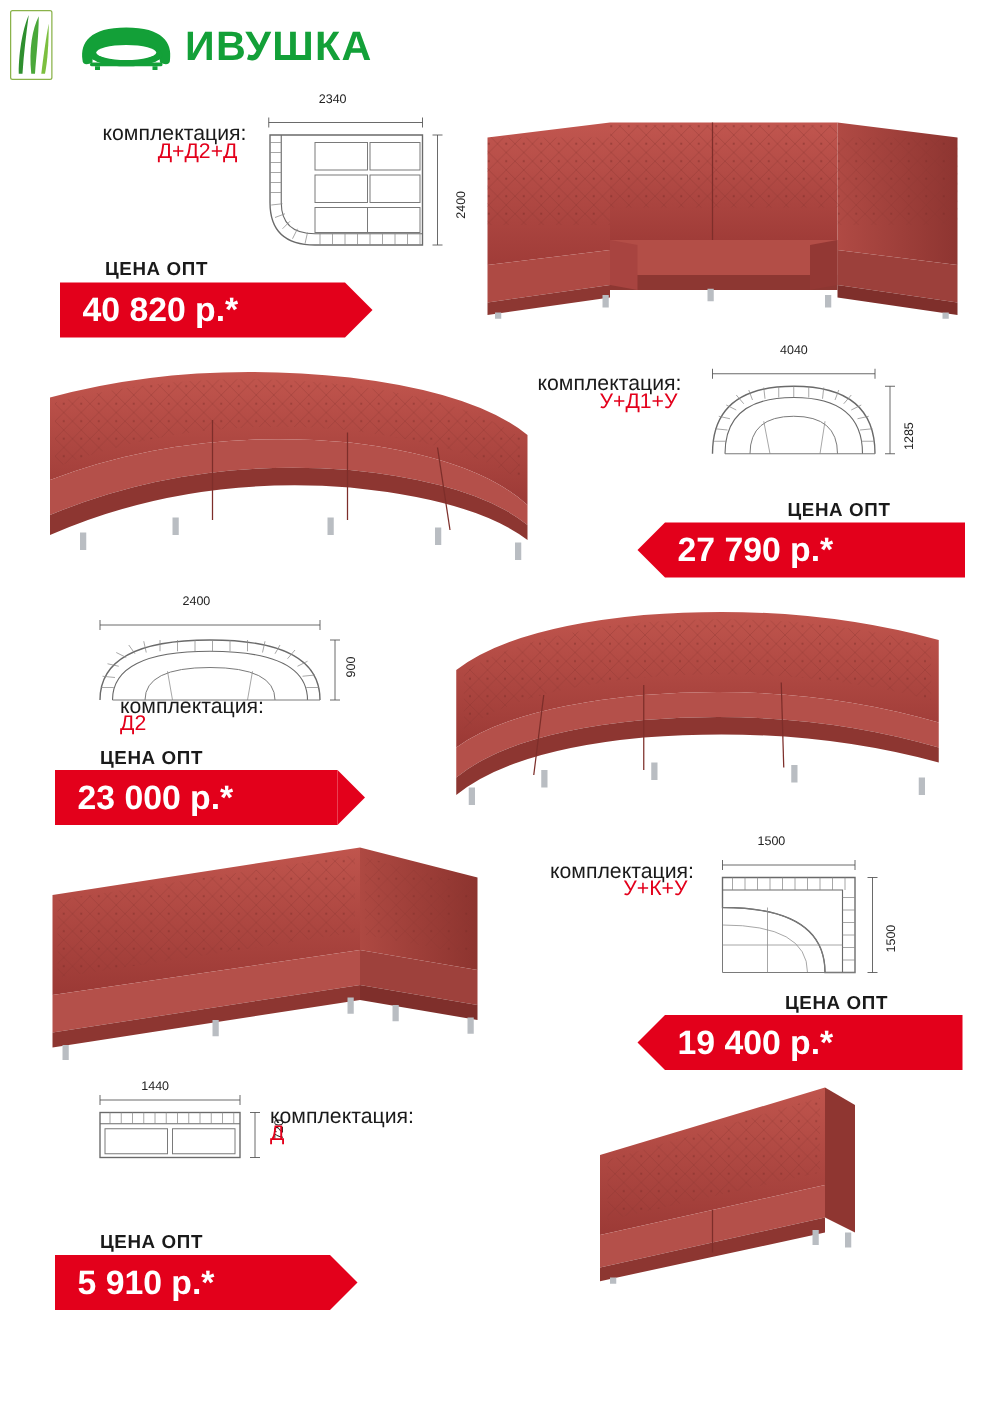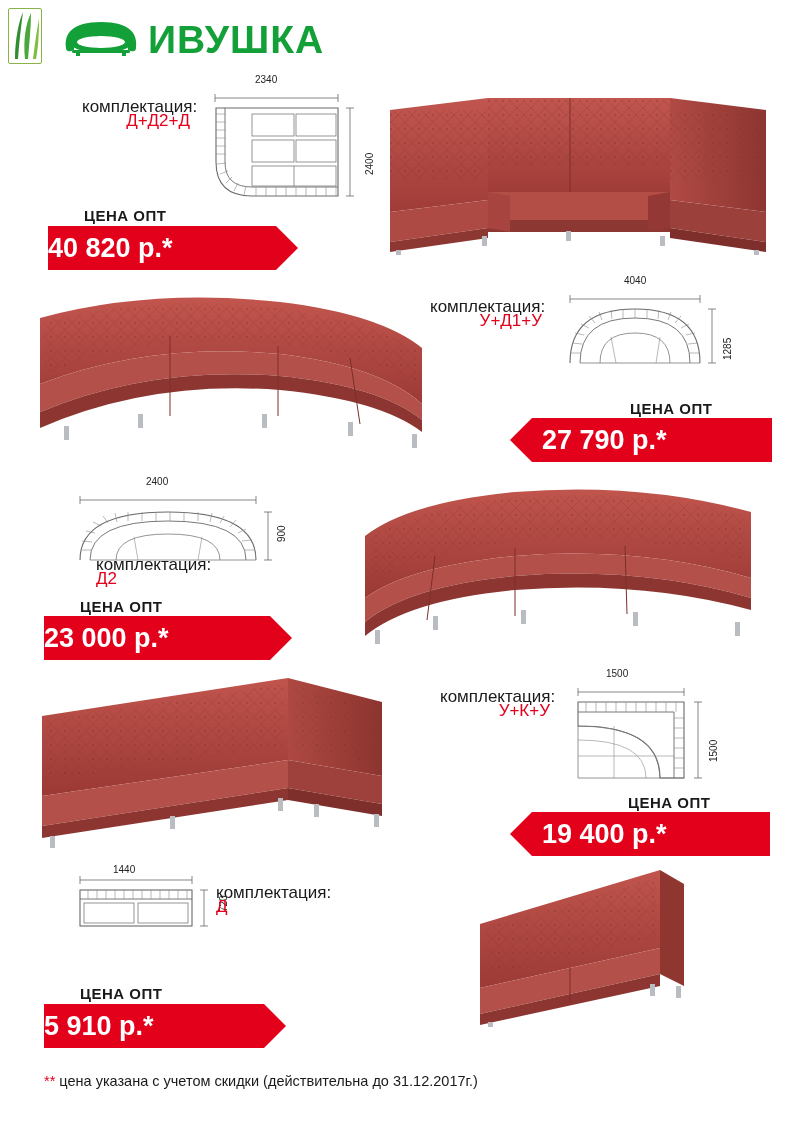--- a/index.html
+++ b/index.html
@@ -30,21 +30,21 @@
     overflow: hidden;
   }
   .logo-mark {
     position: absolute;
     left: 62px; top: 14px;
     width: 78px; height: 42px;
   }
   .logo-word {
     position: absolute;
     left: 148px; top: 18px;
-    font-size: 39px;
+    font-size: 33px;
     font-weight: bold;
     letter-spacing: 1px;
     color: #13a038;
     font-family: "Liberation Sans", sans-serif;
   }
   .header-title {
     position: absolute;
     left: 360px; top: 24px;
     font-size: 21px;
     font-weight: bold;
@@ -72,21 +72,21 @@
   
   .price-banner.right::after {
     content: "";
     position: absolute;
     right: -22px; top: 0;
     width: 0; height: 0;
     border-top: 22px solid transparent;
     border-bottom: 22px solid transparent;
     border-left: 22px solid #e3001b;
   }
-  .price-banner.right .price-text { }
+  .price-banner.right .price-text { padding-left: 18px; }
   
   .price-banner.left::before {
     content: "";
     position: absolute;
     left: -22px; top: 0;
     width: 0; height: 0;
     border-top: 22px solid transparent;
     border-bottom: 22px solid transparent;
     border-right: 22px solid #e3001b;
   }
@@ -593,16 +593,13 @@
 
     <g fill="#b9bdc2">
       <rect x="38" y="160" width="5" height="12"></rect>
       <rect x="200" y="122" width="5" height="12"></rect>
       <rect x="226" y="124" width="5" height="12"></rect>
     </g>
   </svg>
 </div>
 
 <div class="footnotes">
-  <div>
-    <span class="star">**</span><span> цена указана с учетом скидки (действительна до 31.12.2017г.)</span>
-  </div>
 </div>
 
 </body></html>

